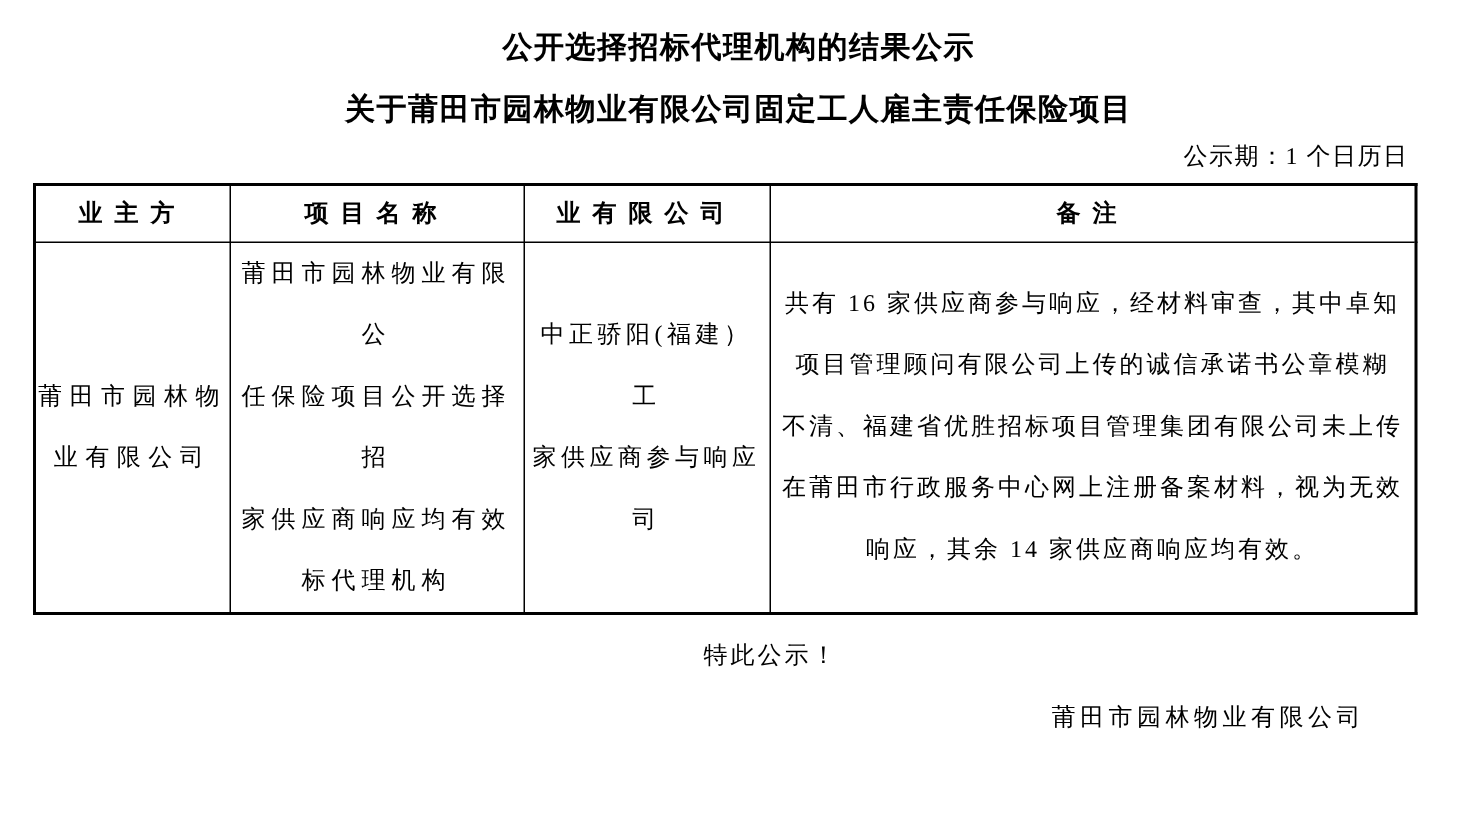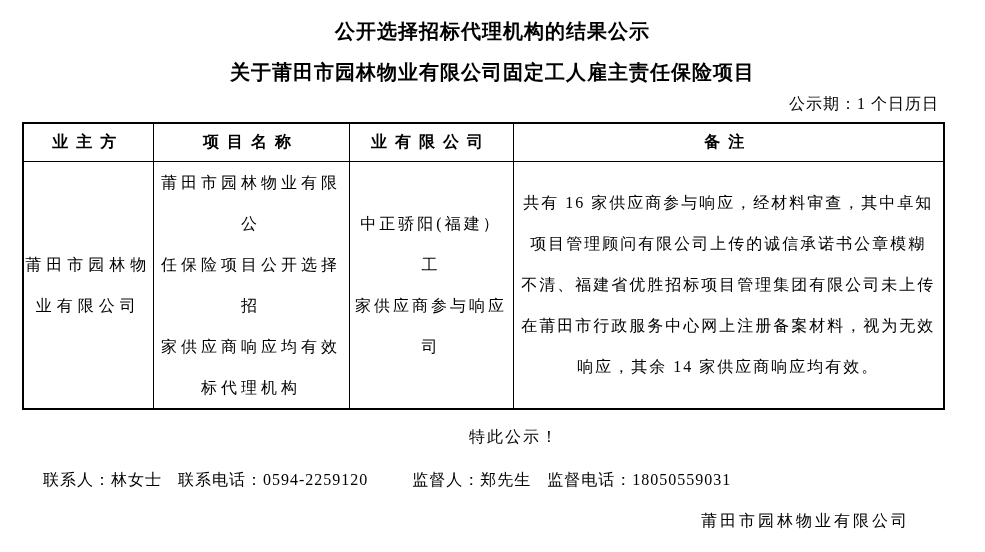--- a/index.html
+++ b/index.html
@@ -127,19 +127,16 @@
           <div class="cell-line">不清、福建省优胜招标项目管理集团有限公司未上传</div>
           <div class="cell-line">在莆田市行政服务中心网上注册备案材料，视为无效</div>
           <div class="cell-line">响应，其余 14 家供应商响应均有效。</div>
         </td>
       </tr>
     </tbody>
   </table>
 
   <div class="hereby">特此公示！</div>
 
-  <div class="contact-line">
-    <span>联系人：</span><span>林女士</span><span class="seg-gap-s">联系电话：</span><span>0594-2259120</span><span class="seg-gap-l">监督人：</span><span>郑先生</span><span class="seg-gap-s">监督电话：</span><span>18050559031</span>
-  </div>
 
   <div class="sign-company">莆田市园林物业有限公司</div>
 
 </div>
 
 </body></html>

